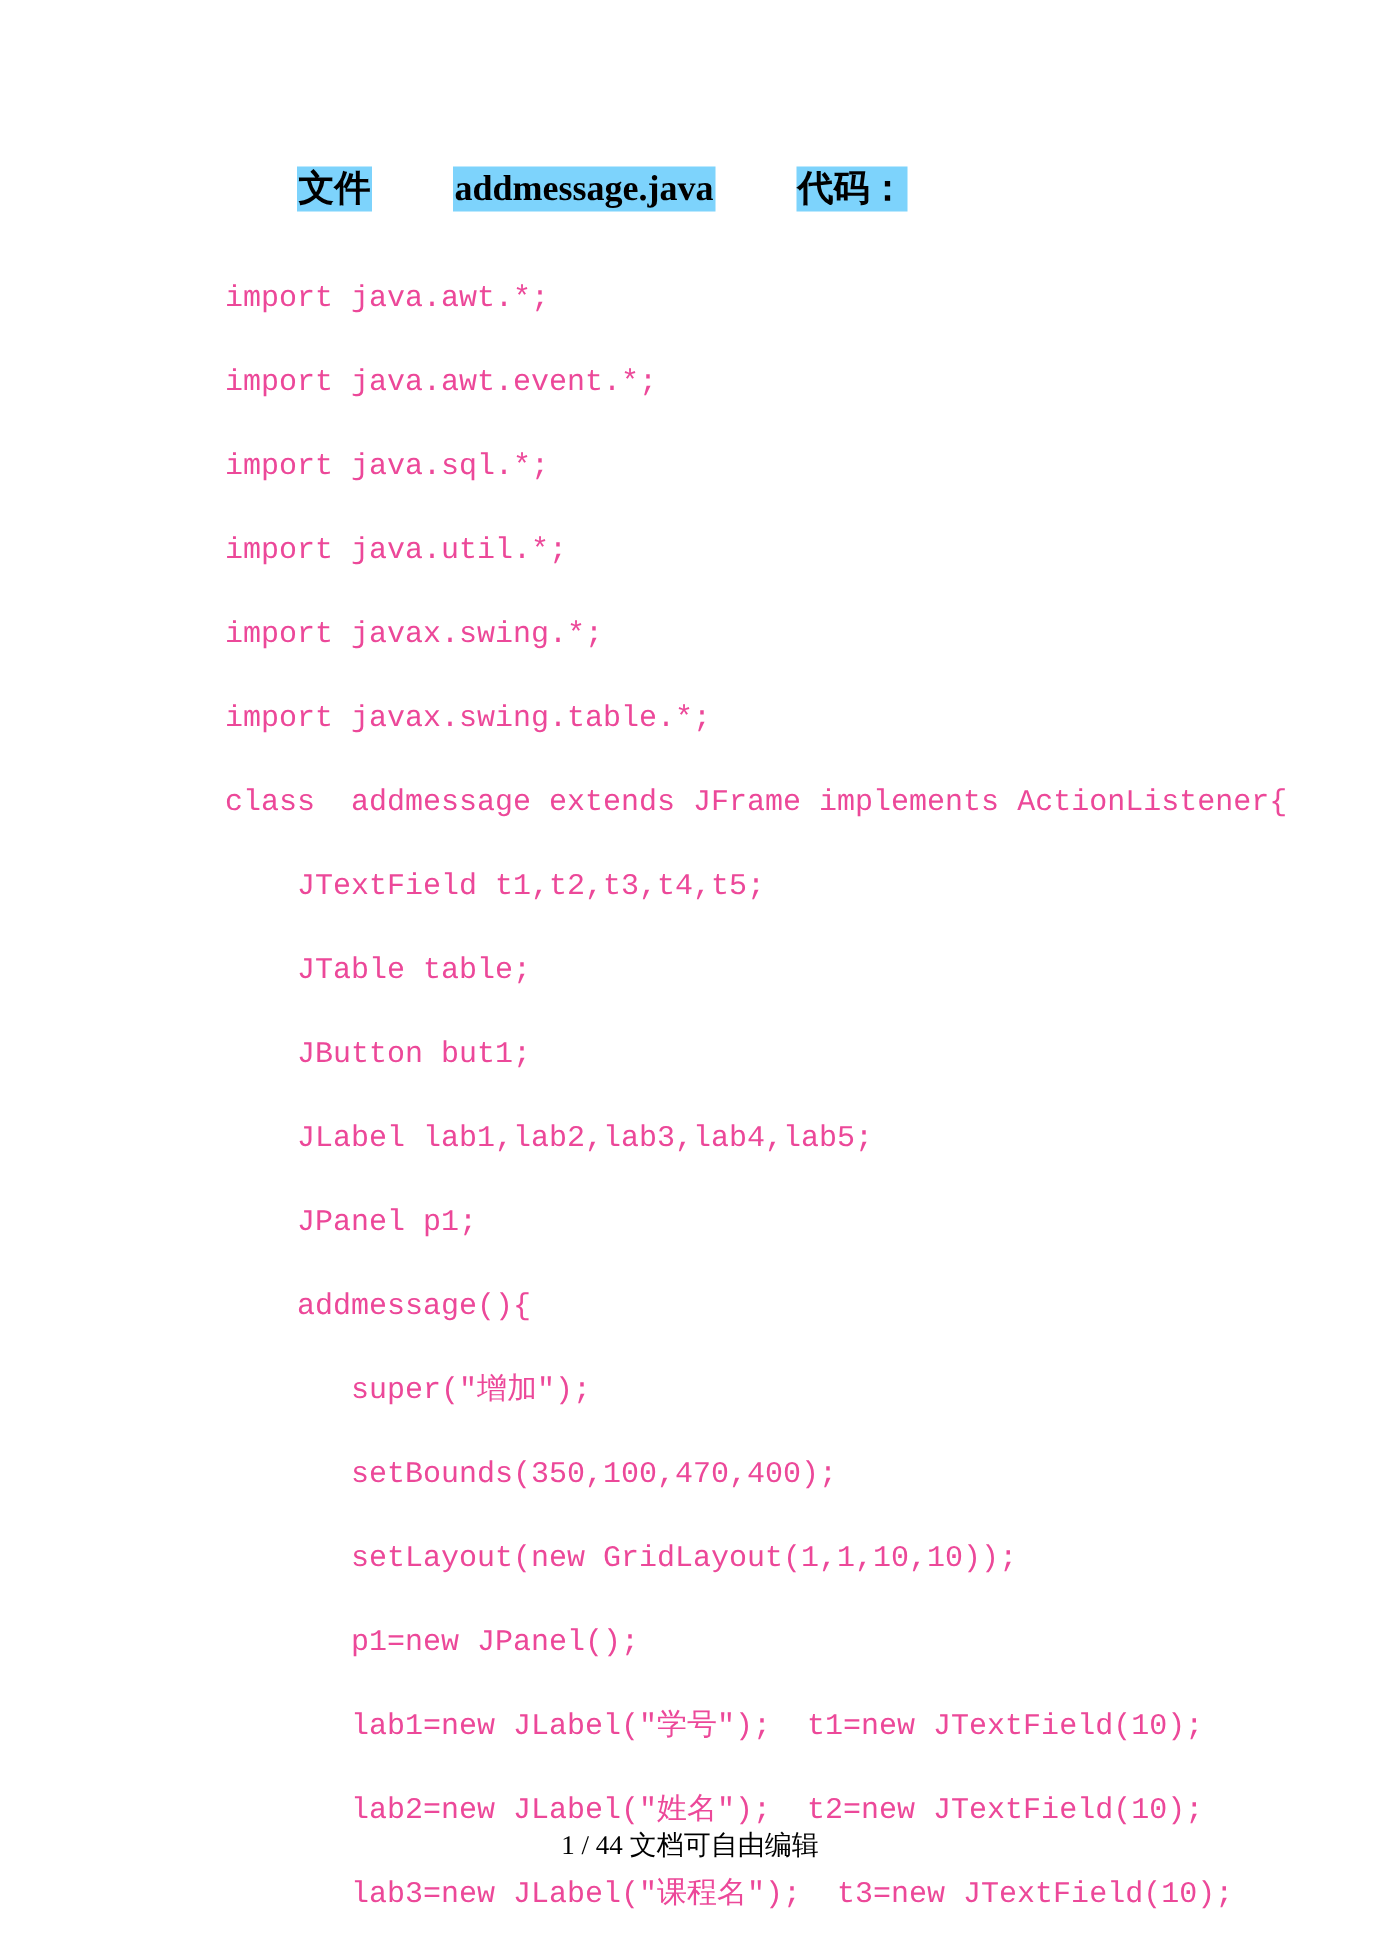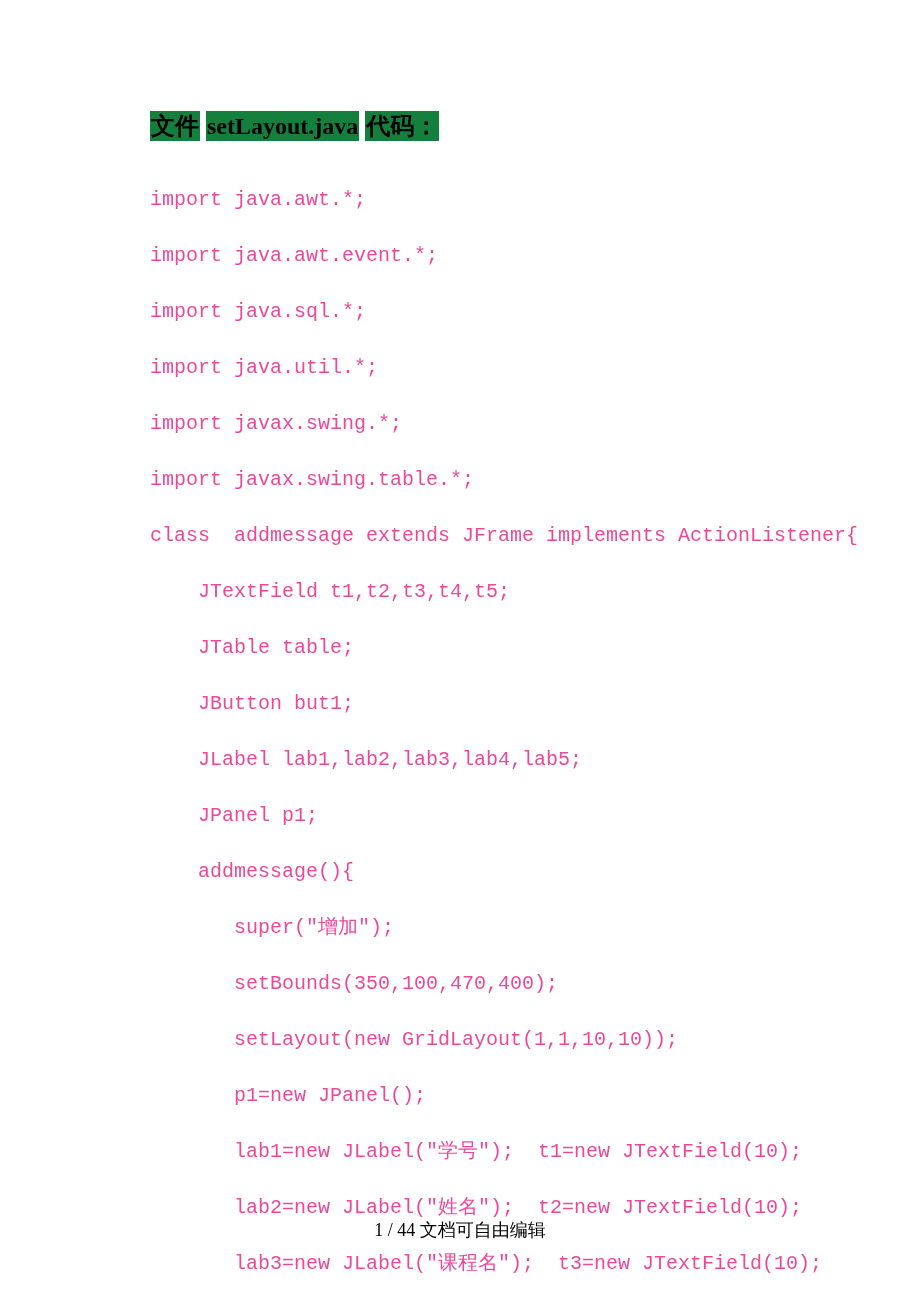--- a/index.html
+++ b/index.html
@@ -14,23 +14,24 @@
     padding: 110px 150px 60px 150px;
   }
   .heading {
     font-size: 24px;
     font-weight: bold;
     line-height: 1.4;
     margin-bottom: 28px;
     font-family: "SimSun", "Times New Roman", serif;
   }
   .heading .hl {
-    background: #15803d;
+    background: #7dd3fc;
     color: #000000;
     padding: 2px 1px;
+    margin-left: 48px;
   }
   .code {
     font-family: Liberation Mono, monospace;
     font-size: 20px;
     line-height: 2.8;
     white-space: pre;
     color: #ec4899;
   }
   .footer {
     position: absolute;
@@ -41,21 +42,21 @@
     font-size: 18px;
     font-family: "SimSun", serif;
     color: #000000;
   }
 </style>
 </head>
 <body>
 
 <div class="page">
   <h2 class="heading">
-    <span class="hl">文件</span><span> </span><span class="hl">setLayout.java</span><span> </span><span class="hl">代码：</span>
+    <span class="hl">文件</span><span> </span><span class="hl">addmessage.java</span><span> </span><span class="hl">代码：</span>
   </h2>
   <div class="code" id="code-block">import java.awt.*;
 import java.awt.event.*;
 import java.sql.*;
 import java.util.*;
 import javax.swing.*;
 import javax.swing.table.*;
 class  addmessage extends JFrame implements ActionListener{
     JTextField t1,t2,t3,t4,t5;
     JTable table;

